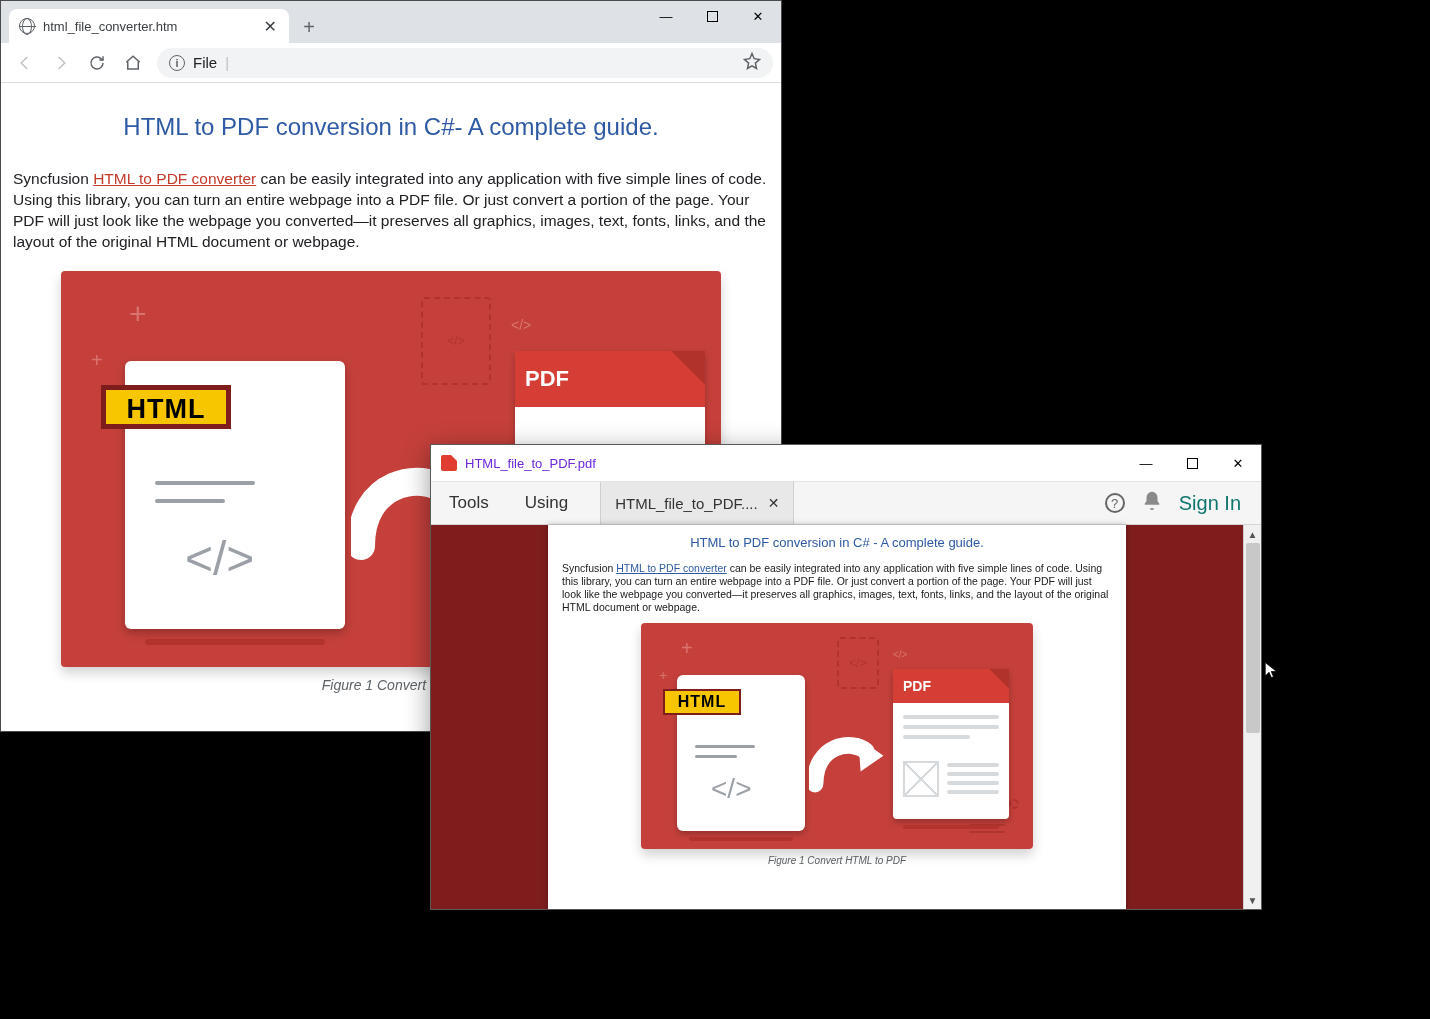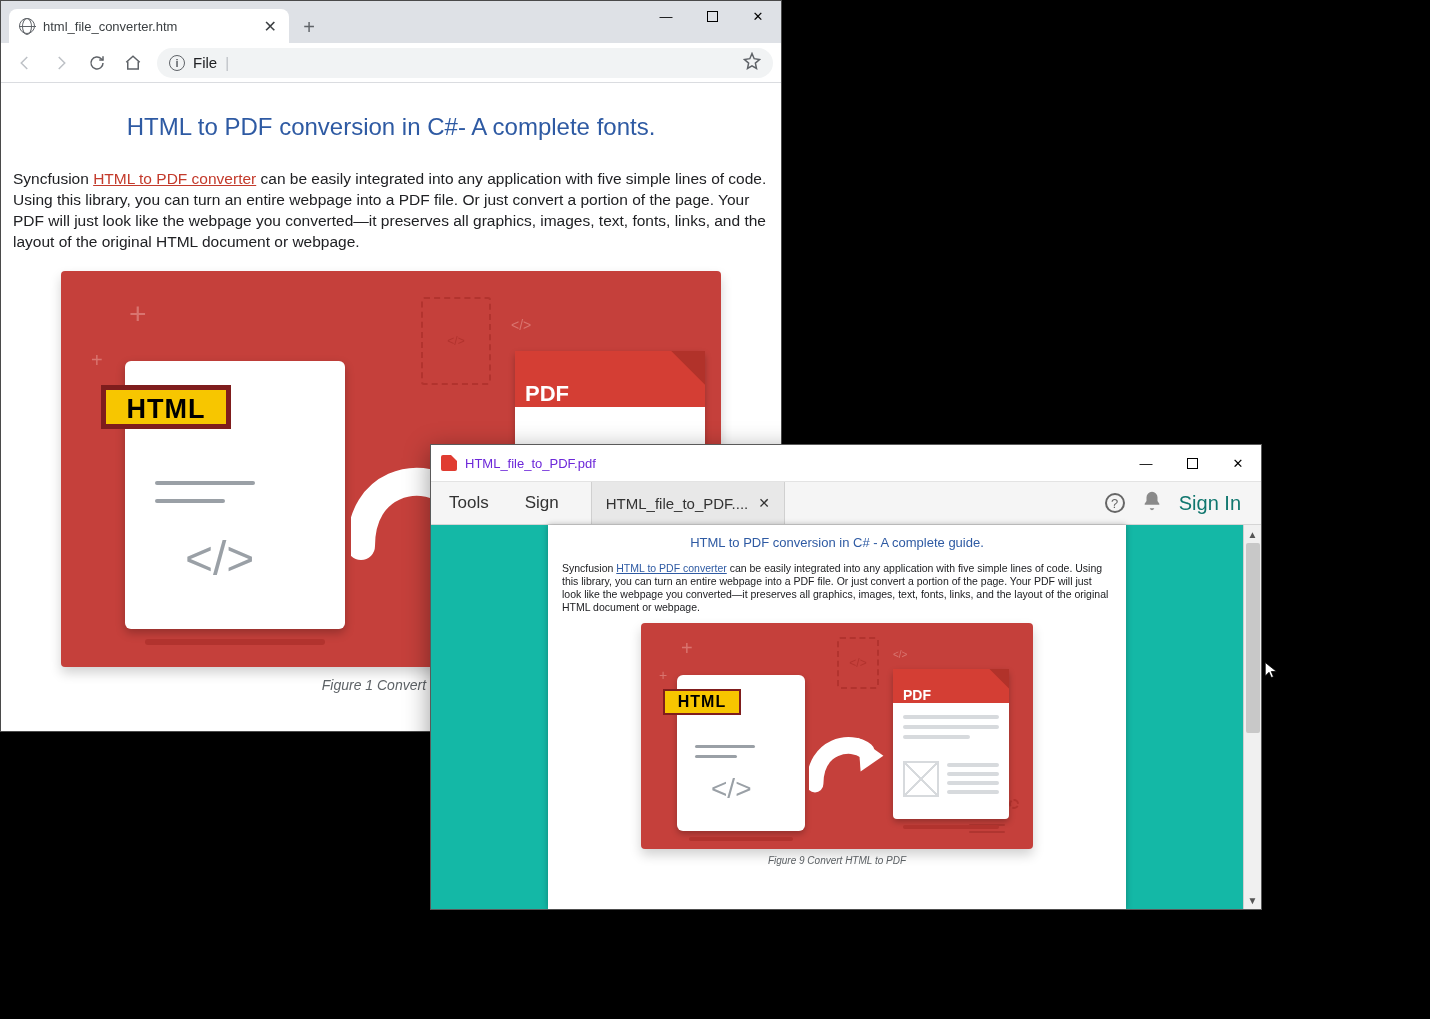--- a/index.html
+++ b/index.html
@@ -134,21 +134,21 @@
   .illus-sm .arrow { left:168px; top:104px; }
   .arrow svg { display:block; }
 
   
   .doc-pdf {
     position:absolute; background:#fff; border-radius:4px;
     box-shadow:0 3px 6px rgba(0,0,0,.25);
   }
   .illus-lg .doc-pdf { left:454px; top:80px; width:190px; height:240px; }
   .illus-sm .doc-pdf { left:252px; top:46px; width:116px; height:150px; }
-  .pdf-head { background:#d43e34; color:#fff; font-weight:700; display:flex; align-items:flex-end; padding-left:10px; position:relative;}
+  .pdf-head { background:#d43e34; color:#fff; font-weight:700; display:flex; align-items:center; padding-left:10px; position:relative;}
   .illus-lg .pdf-head { height:56px; font-size:22px;}
   .illus-sm .pdf-head { height:34px; font-size:14px;}
   .pdf-head .fold { position:absolute; top:0; right:0; background:#b1322a; }
   .illus-lg .pdf-head .fold { width:34px; height:34px; clip-path: polygon(0 0,100% 100%,100% 0);}
   .illus-sm .pdf-head .fold { width:20px; height:20px; clip-path: polygon(0 0,100% 100%,100% 0);}
   .pdf-body-lines { position:absolute; display:flex; flex-direction:column; }
   .pdf-body-lines span{ background:#d7dadd; border-radius:2px;}
   .illus-sm .pdf-body-lines { left:10px; top:46px; right:10px; gap:6px;}
   .illus-sm .pdf-body-lines span{ height:4px;}
   .illus-sm .pdf-body-lines span.short{ width:70%;}
@@ -180,21 +180,21 @@
     display:flex; align-items:center; }
   .ac-menu { padding:0 18px; font-size:17px; color:#333; height:100%; display:flex; align-items:center; cursor:pointer;}
   .ac-doc-tab { background:#e8e8e8; height:100%; display:flex; align-items:center; padding:0 14px; gap:10px;
     border-left:1px solid #d0d0d0; border-right:1px solid #d0d0d0; font-size:15px; color:#333; margin-left:14px;}
   .ac-doc-tab .close { font-size:14px; cursor:pointer;}
   .ac-right { margin-left:auto; display:flex; align-items:center; gap:16px; padding-right:20px; }
   .ac-right svg { width:22px; height:22px; }
   .ac-help { width:20px; height:20px; border:2px solid #666; border-radius:50%; display:flex; align-items:center; justify-content:center; font-size:13px; color:#666; cursor:pointer;}
   .ac-bell { color:#888; cursor:pointer;}
   .ac-signin { font-size:20px; color:#0f766e; cursor:pointer;}
-  .ac-viewport { height:calc(100% - 80px); background:#14b8a6; position:relative; display:flex; }
+  .ac-viewport { height:calc(100% - 80px); background:#7f1d1d; position:relative; display:flex; }
   .ac-page { margin:0 auto; background:#fff; width:578px; height:100%; box-shadow:0 0 6px rgba(0,0,0,.3);
     padding:10px 14px 0; position:relative;}
   .ac-page .p-title { text-align:center; color:#2e5aa3; font-size:13px; margin:0 0 12px;}
   .ac-page .p-body { font-size:10.5px; color:#202124; line-height:1.25;}
   .ac-page .p-body a { color:#2e5aa3; text-decoration:underline;}
   .ac-page .fig-caption { font-size:10px; margin-top:6px;}
   .ac-scroll { width:18px; background:#f0f0f0; border-left:1px solid #d0d0d0; display:flex; flex-direction:column; align-items:center;}
   .ac-scroll .up,.ac-scroll .down{ height:18px; width:100%; display:flex; align-items:center; justify-content:center; font-size:10px; color:#555; cursor:pointer;}
   .ac-scroll .thumb{ width:14px; background:#c8c8c8; border-radius:2px; margin-top:0; height:190px;}
   .ac-scroll .track { flex:1; width:100%; display:flex; justify-content:center;}
@@ -252,21 +252,21 @@
       <span class="sep">|</span>
       <span class="star">
         <svg viewBox="0 0 24 24" fill="none" stroke="#5f6368" stroke-width="2">
             <path d="M12 2l2.9 6.9L22 10l-5.5 4.8L18 22l-6-3.5L6 22l1.5-7.2L2 10l7.1-1.1z"></path>
           </svg>
       </span>
     </div>
   </div>
 
   <div class="chrome-content">
-    <h1 class="page-title">HTML to PDF conversion in C#- A complete fonts.</h1>
+    <h1 class="page-title">HTML to PDF conversion in C#- A complete guide.</h1>
     <p class="body-text">
       <span class="lead">Syncfusion </span><a href="#">HTML to PDF converter</a><span> can be easily integrated into any application with five simple lines of code. Using this library, you can turn an entire webpage into a PDF file. Or just convert a portion of the page. Your PDF will just look like the webpage you converted—it preserves all graphics, images, text, fonts, links, and the layout of the original HTML document or webpage.</span>
     </p>
 
     <div class="fig-wrap">
       <div class="illus illus-lg">
         <div class="plusbig">+</div>
         <div class="plussm">+</div>
         <div class="ghostdoc"></div>
         <div class="tagtxt">&lt;/&gt;</div>
@@ -314,21 +314,21 @@
         <svg width="11" height="11">
             <rect x="0.5" y="0.5" width="10" height="10" fill="none" stroke="#000"></rect>
           </svg>
       </div>
       <div>✕</div>
     </div>
   </div>
 
   <div class="ac-menubar">
     <div class="ac-menu">Tools</div>
-    <div class="ac-menu">Sign</div>
+    <div class="ac-menu">Using</div>
     <div class="ac-doc-tab">
       <span>HTML_file_to_PDF....</span>
       <span class="close">✕</span>
     </div>
     <div class="ac-right">
       <span class="ac-help">?</span>
       <span class="ac-bell">
         <svg viewBox="0 0 24 24" fill="#8a8a8a">
             <path d="M12 2a6 6 0 0 0-6 6v4l-2 3v1h16v-1l-2-3V8a6 6 0 0 0-6-6zm0 20a2.5 2.5 0 0 0 2.45-2h-4.9A2.5 2.5 0 0 0 12 22z"></path>
           </svg>
@@ -384,21 +384,21 @@
             <div class="pdf-img"></div>
             <div class="pdf-right-lines">
                 <span></span>
                 <span></span>
                 <span></span>
                 <span></span>
               </div>
             <div class="ushadow"></div>
           </div>
         </div>
-        <div class="fig-caption">Figure 9 Convert HTML to PDF</div>
+        <div class="fig-caption">Figure 1 Convert HTML to PDF</div>
       </div>
     </div>
 
     <div class="ac-scroll">
       <div class="up">▲</div>
       <div class="track">
           <div class="thumb"></div>
         </div>
       <div class="down">▼</div>
     </div>

